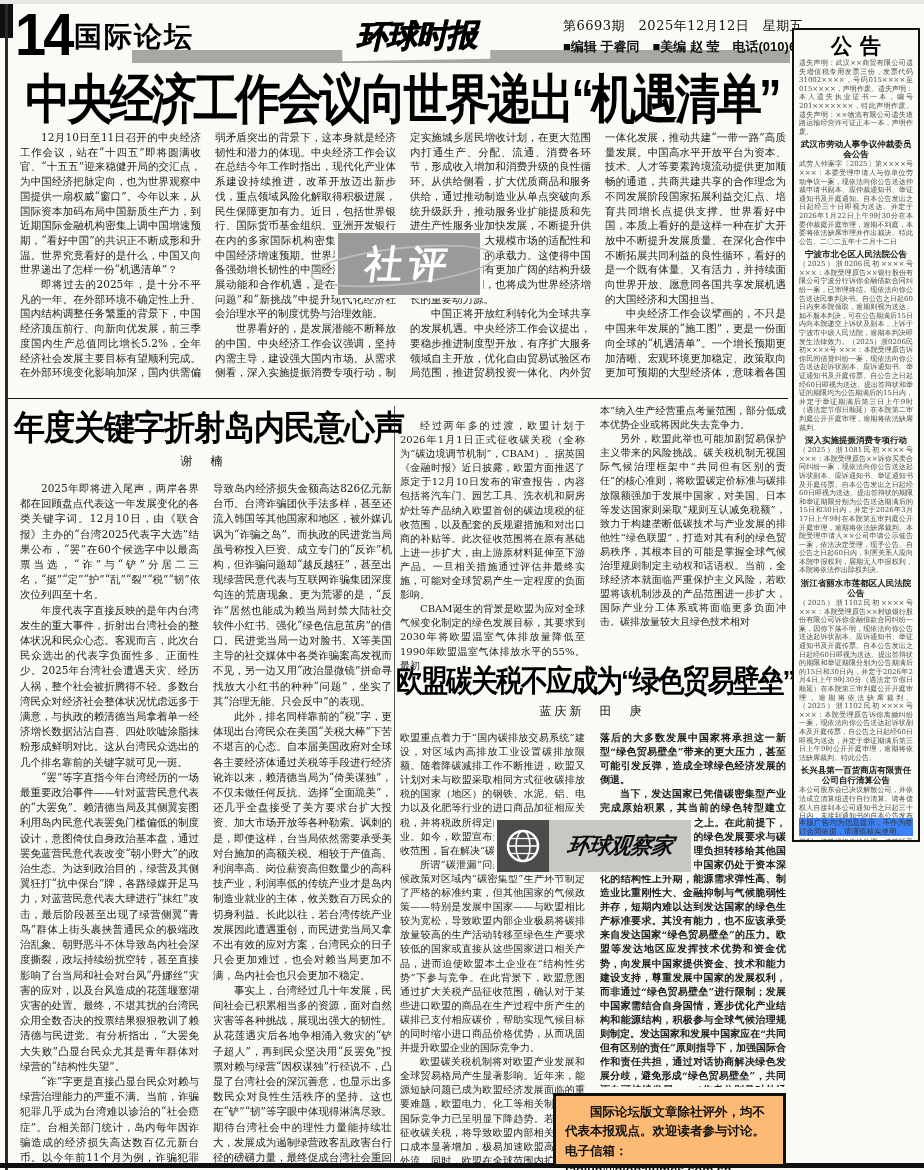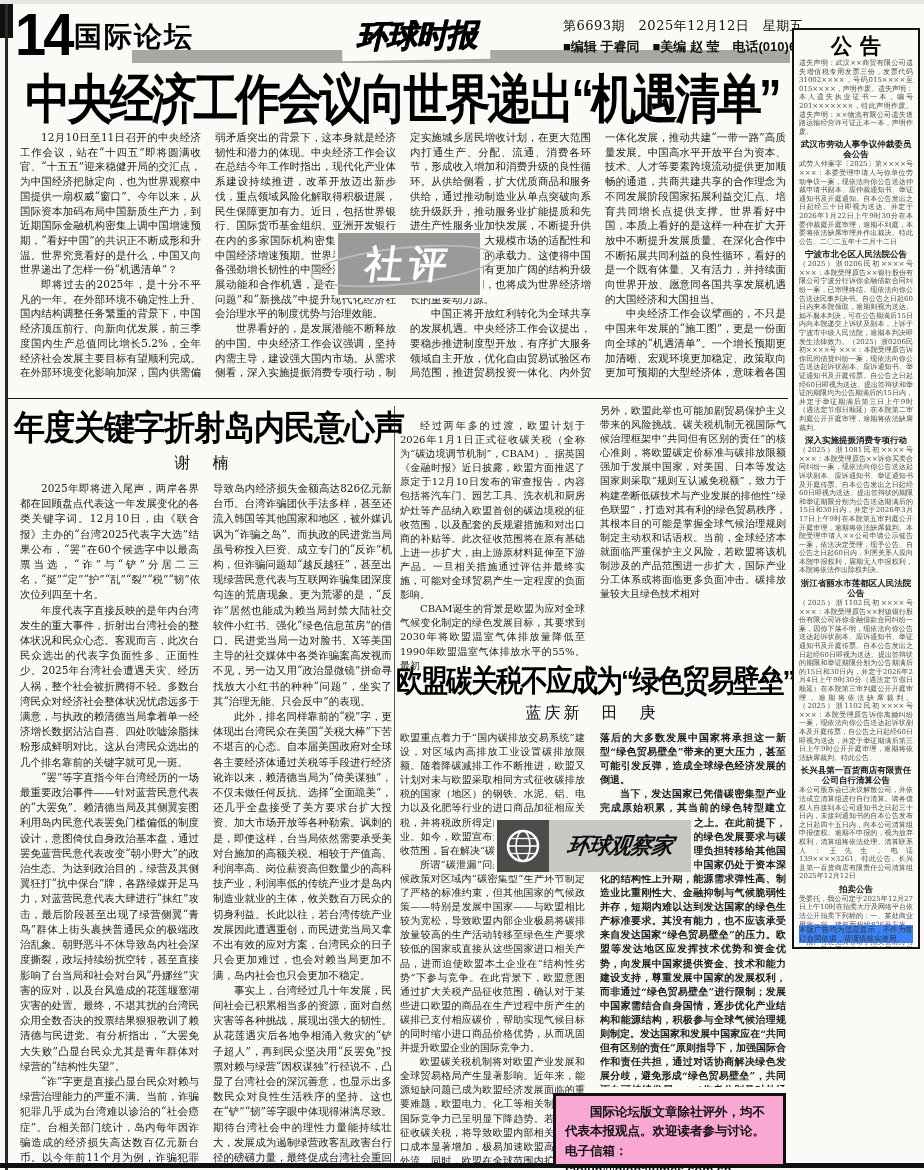--- a/index.html
+++ b/index.html
@@ -49,21 +49,21 @@
   }
   .sheping .swoosh { position:absolute; left:-28px; top:14px; width:186px; height:38px; border:2px solid #bdbcba; border-radius:50%; transform:rotate(-6deg); }
   .sheping .txt { position:relative; color:#fff; font-size:38px; letter-spacing:6px; transform:skewX(-8deg); }
 
   .hrule { position:absolute; left:8px; top:394px; width:780px; height:1px; background:#1a1a1a; }
   .vrule { position:absolute; left:394px; top:402px; width:1px; height:756px; background:#555; }
 
   
   .a2-title { position:absolute; left:14px; top:401px; width:378px; text-align:center; white-space:nowrap;
     font-size:31px; font-weight:900; letter-spacing:-1px; color:#000; transform:scaleY(1.1); transform-origin:top; }
-  .byline { position:absolute; text-align:center; font-size:16px; letter-spacing:3px; color:#111; }
+  .byline { position:absolute; text-align:center; font-size:12px; letter-spacing:3px; color:#111; }
   .a2-byline { left:14px; top:449px; width:378px; }
   .a2-body {
     position:absolute; left:20px; top:477px; width:372px; height:686px; overflow:hidden;
     column-count:2; column-gap:14px; column-fill:auto;
     font-size:10.5px; line-height:15.2px; text-align:justify;
   }
 
   
   .colblock { overflow:hidden; font-size:10px; line-height:14.1px; text-align:justify; position:absolute; }
   .a3-top-l { left:400px; top:415px; width:185px; height:253px; }
@@ -76,28 +76,28 @@
 
   .observer {
     position:absolute; left:497px; top:816px; width:194px; height:52px; z-index:2;
     display:flex; align-items:center; box-shadow:0 0 0 3px #fbfaf7; background:#c9c7c4;
   }
   .obs-ico { width:52px; height:52px; background:#4d4c4a; display:flex; align-items:center; justify-content:center; flex:none; }
   .obs-txt { flex:1; text-align:center; font-size:22px; font-weight:900; font-style:italic; letter-spacing:-1px; color:#0d0d0d; transform:skewX(-8deg); font-family:"Liberation Sans","DejaVu Sans",sans-serif; }
 
   .notice-box {
     position:absolute; left:553px; top:1089px; width:233px; height:74px; border:3px solid #111;
-    background:#f9a8d4; padding:7px 9px; font-family:"Liberation Sans","DejaVu Sans",sans-serif;
+    background:#fdba74; padding:7px 9px; font-family:"Liberation Sans","DejaVu Sans",sans-serif;
     font-weight:bold; font-size:12.5px; line-height:1.55; color:#111; z-index:2;
   }
   .notice-box p { text-indent:2em; }
 
   
   .gonggao {
-    position:absolute; left:792px; top:24px; width:128px; height:921px; border:2px solid #111;
+    position:absolute; left:792px; top:24px; width:128px; height:814px; border:2px solid #111;
     background:#fbfaf7; padding:3px 5px; overflow:hidden;
   }
   .gg-title { text-align:center; font-size:21px; font-weight:bold; letter-spacing:8px; padding-left:8px; color:#000;
     font-family:"Liberation Sans","DejaVu Sans",sans-serif; line-height:26px; }
   .gg-items { height:1020px; overflow:hidden; }
   .gg-h { font-size:8.5px; font-weight:bold; text-align:center; margin:3px 0 1px; line-height:10px; color:#222;
     font-family:"Liberation Sans","DejaVu Sans",sans-serif; }
   .gg-b { font-size:7px; line-height:8.6px; text-align:justify; color:#4a4a48; letter-spacing:0; }
   .gg-footer { position:absolute; left:5px; right:5px; bottom:4px; font-size:7.5px; line-height:9px; color:#333; text-align:justify; background:#3b82f6;font-family:Liberation Serif, serif; }
 </style>
@@ -140,20 +140,21 @@
       <p>“诈”字更是直接凸显台民众对赖与绿营治理能力的严重不满。当前，诈骗犯罪几乎成为台湾难以诊治的“社会癌症”。台相关部门统计，岛内每年因诈骗造成的经济损失高达数百亿元新台币。以今年前11个月为例，诈骗犯罪导致岛内经济损失金额高达826亿元新台币。台湾诈骗团伙手法多样，甚至还流入韩国等其他国家和地区，被外媒讥讽为“诈骗之岛”。而执政的民进党当局虽号称投入巨资、成立专门的“反诈”机构，但诈骗问题却“越反越狂”，甚至出现绿营民意代表与互联网诈骗集团深度勾连的荒唐现象。更为荒谬的是，“反诈”居然也能成为赖当局封禁大陆社交软件小红书、强化“绿色信息茧房”的借口。民进党当局一边对脸书、X等美国主导的社交媒体中各类诈骗案高发视而不见，另一边又用“政治显微镜”拼命寻找放大小红书的种种“问题”，坐实了其“治理无能、只会反中”的表现。</p>
       <p>此外，排名同样靠前的“税”字，更体现出台湾民众在美国“关税大棒”下苦不堪言的心态。自本届美国政府对全球各主要经济体通过关税等手段进行经济讹诈以来，赖清德当局为“倚美谋独”，不仅未做任何反抗、选择“全面跪美”，还几乎全盘接受了美方要求台扩大投资、加大市场开放等各种勒索。讽刺的是，即使这样，台当局依然需要承受美对台施加的高额关税。相较于产值高、利润率高、岗位薪资高但数量少的高科技产业，利润率低的传统产业才是岛内制造业就业的主体，攸关数百万民众的切身利益。长此以往，若台湾传统产业发展因此遭遇重创，而民进党当局又拿不出有效的应对方案，台湾民众的日子只会更加难过，也会对赖当局更加不满，岛内社会也只会更加不稳定。</p>
       <p>事实上，台湾经过几十年发展，民间社会已积累相当多的资源，面对自然灾害等各种挑战，展现出强大的韧性。从花莲遇灾后各地争相涌入救灾的“铲子超人”，再到民众坚决用“反罢免”投票对赖与绿营“因权谋独”行径说不，凸显了台湾社会的深沉善意，也显示出多数民众对良性生活秩序的坚持。这也在“铲”“韧”等字眼中体现得淋漓尽致。期待台湾社会中的理性力量能持续壮大，发展成为遏制绿营政客乱政害台行径的磅礴力量，最终促成台湾社会重回良性发展轨道。▲（作者是中国社会科学院台湾研究所研究员）</p>
     </section>
 
   <section class="colblock a3-top-l">
       <p>经过两年多的过渡，欧盟计划于2026年1月1日正式征收碳关税（全称为“碳边境调节机制”，CBAM）。据英国《金融时报》近日披露，欧盟方面推迟了原定于12月10日发布的审查报告，内容包括将汽车门、园艺工具、洗衣机和厨房炉灶等产品纳入欧盟首创的碳边境税的征收范围，以及配套的反规避措施和对出口商的补贴等。此次征收范围将在原有基础上进一步扩大，由上游原材料延伸至下游产品。一旦相关措施通过评估并最终实施，可能对全球贸易产生一定程度的负面影响。</p>
       <p>CBAM诞生的背景是欧盟为应对全球气候变化制定的绿色发展目标，其要求到2030年将欧盟温室气体排放量降低至1990年欧盟温室气体排放水平的55%。最初，</p>
     </section>
   <section class="colblock a3-top-r cont">
+      <p>本”纳入生产经营重点考量范围，部分低成本优势企业或将因此失去竞争力。</p>
       <p>另外，欧盟此举也可能加剧贸易保护主义带来的风险挑战。碳关税机制无视国际气候治理框架中“共同但有区别的责任”的核心准则，将欧盟碳定价标准与碳排放限额强加于发展中国家，对美国、日本等发达国家则采取“规则互认减免税额”，致力于构建垄断低碳技术与产业发展的排他性“绿色联盟”，打造对其有利的绿色贸易秩序，其根本目的可能是掌握全球气候治理规则制定主动权和话语权。当前，全球经济本就面临严重保护主义风险，若欧盟将该机制涉及的产品范围进一步扩大，国际产业分工体系或将面临更多负面冲击。碳排放量较大且绿色技术相对</p>
     </section>
   <h2 class="a3-title hei">欧盟碳关税不应成为“绿色贸易壁垒”</h2>
   <div class="byline a3-byline">蓝庆新　田　庚</div>
   <section class="colblock a3-bot-l cont">
       <p>欧盟重点着力于“国内碳排放交易系统”建设，对区域内高排放工业设置碳排放限额。随着降碳减排工作不断推进，欧盟又计划对未与欧盟采取相同方式征收碳排放税的国家（地区）的钢铁、水泥、铝、电力以及化肥等行业的进口商品加征相应关税，并将税政所得定向投资于绿色经济产业。如今，欧盟宣布进一步扩大碳关税征收范围，旨在解决“碳泄漏”问题。</p>
       <p>所谓“碳泄漏”问题，是指欧盟根据气候政策对区域内“碳密集型”生产环节制定了严格的标准约束，但其他国家的气候政策——特别是发展中国家——与欧盟相比较为宽松，导致欧盟内部企业极易将碳排放量较高的生产活动转移至绿色生产要求较低的国家或直接从这些国家进口相关产品，进而迫使欧盟本土企业在“结构性劣势”下参与竞争。在此背景下，欧盟意图通过扩大关税产品征收范围，确认对于某些进口欧盟的商品在生产过程中所产生的碳排已支付相应碳价，帮助实现气候目标的同时缩小进口商品价格优势，从而巩固并提升欧盟企业的国际竞争力。</p>
       <p>欧盟碳关税机制将对欧盟产业发展和全球贸易格局产生显著影响。近年来，能源短缺问题已成为欧盟经济发展面临的重要难题，欧盟电力、化工等相关制造行业国际竞争力已呈明显下降趋势。若进一步征收碳关税，将导致欧盟内部相关企业进口成本显著增加，极易加速欧盟高碳产业外流。同时，欧盟在全球范围内扩大碳关税产品征收范围，也可能增加全球产业链供应链面临的不确定性，各国企业在对欧出口过程中不得不将“碳成</p>
     </section>
   <section class="colblock a3-bot-r cont">

